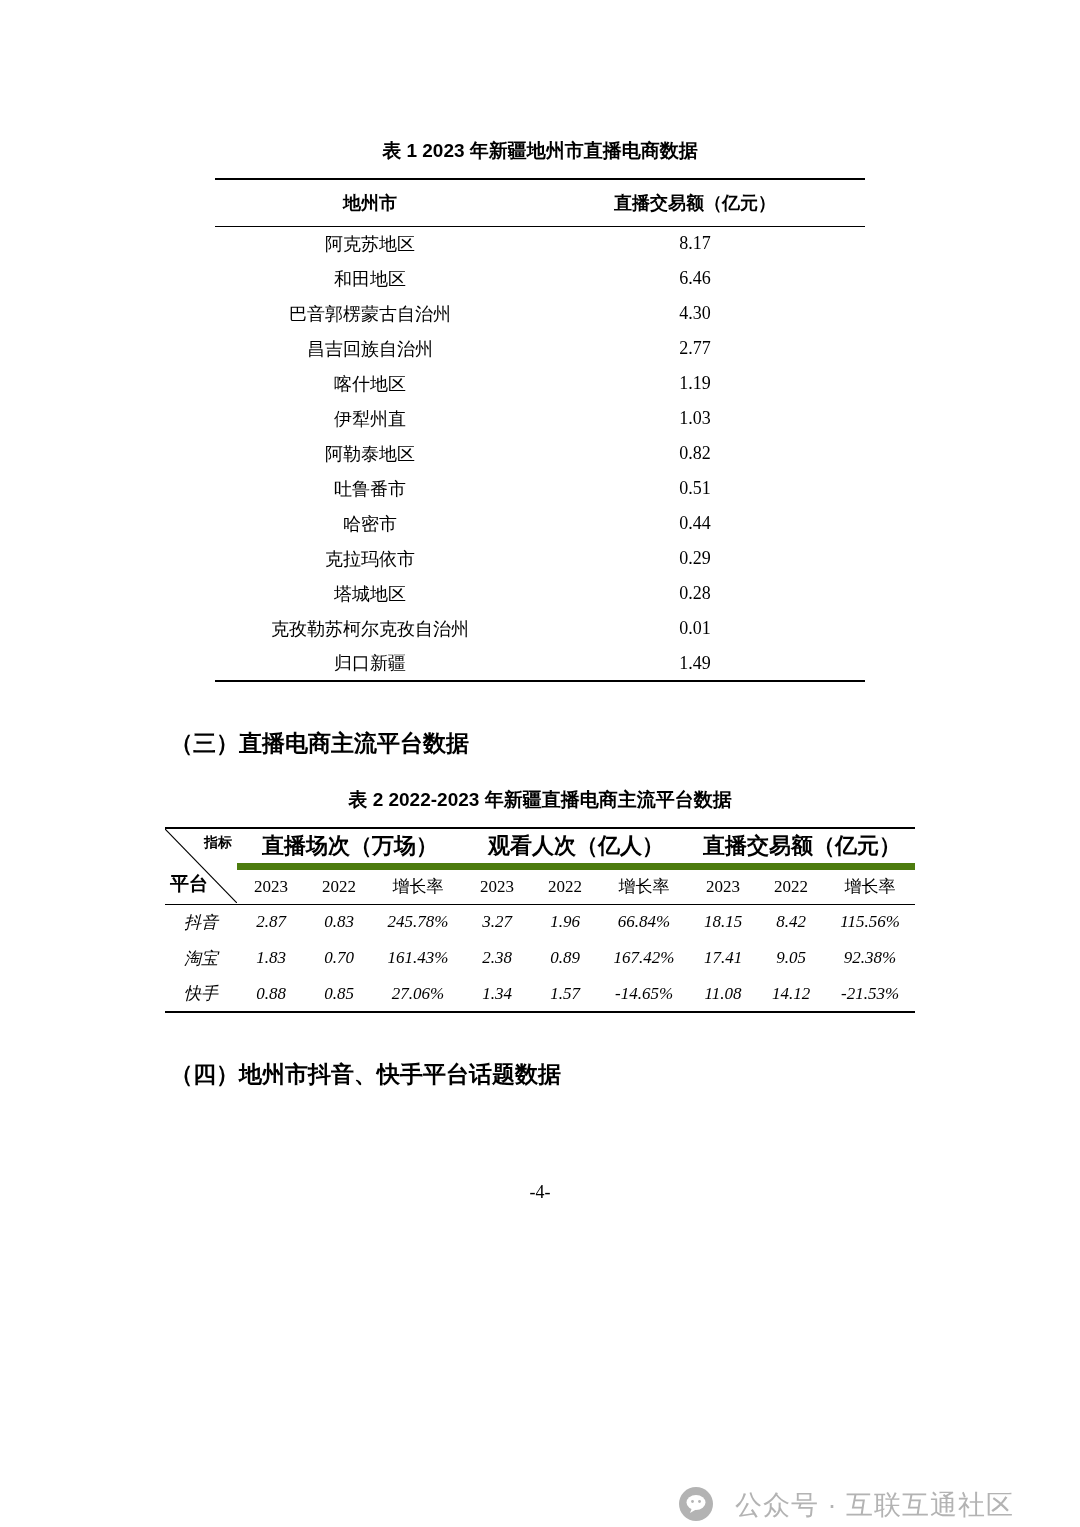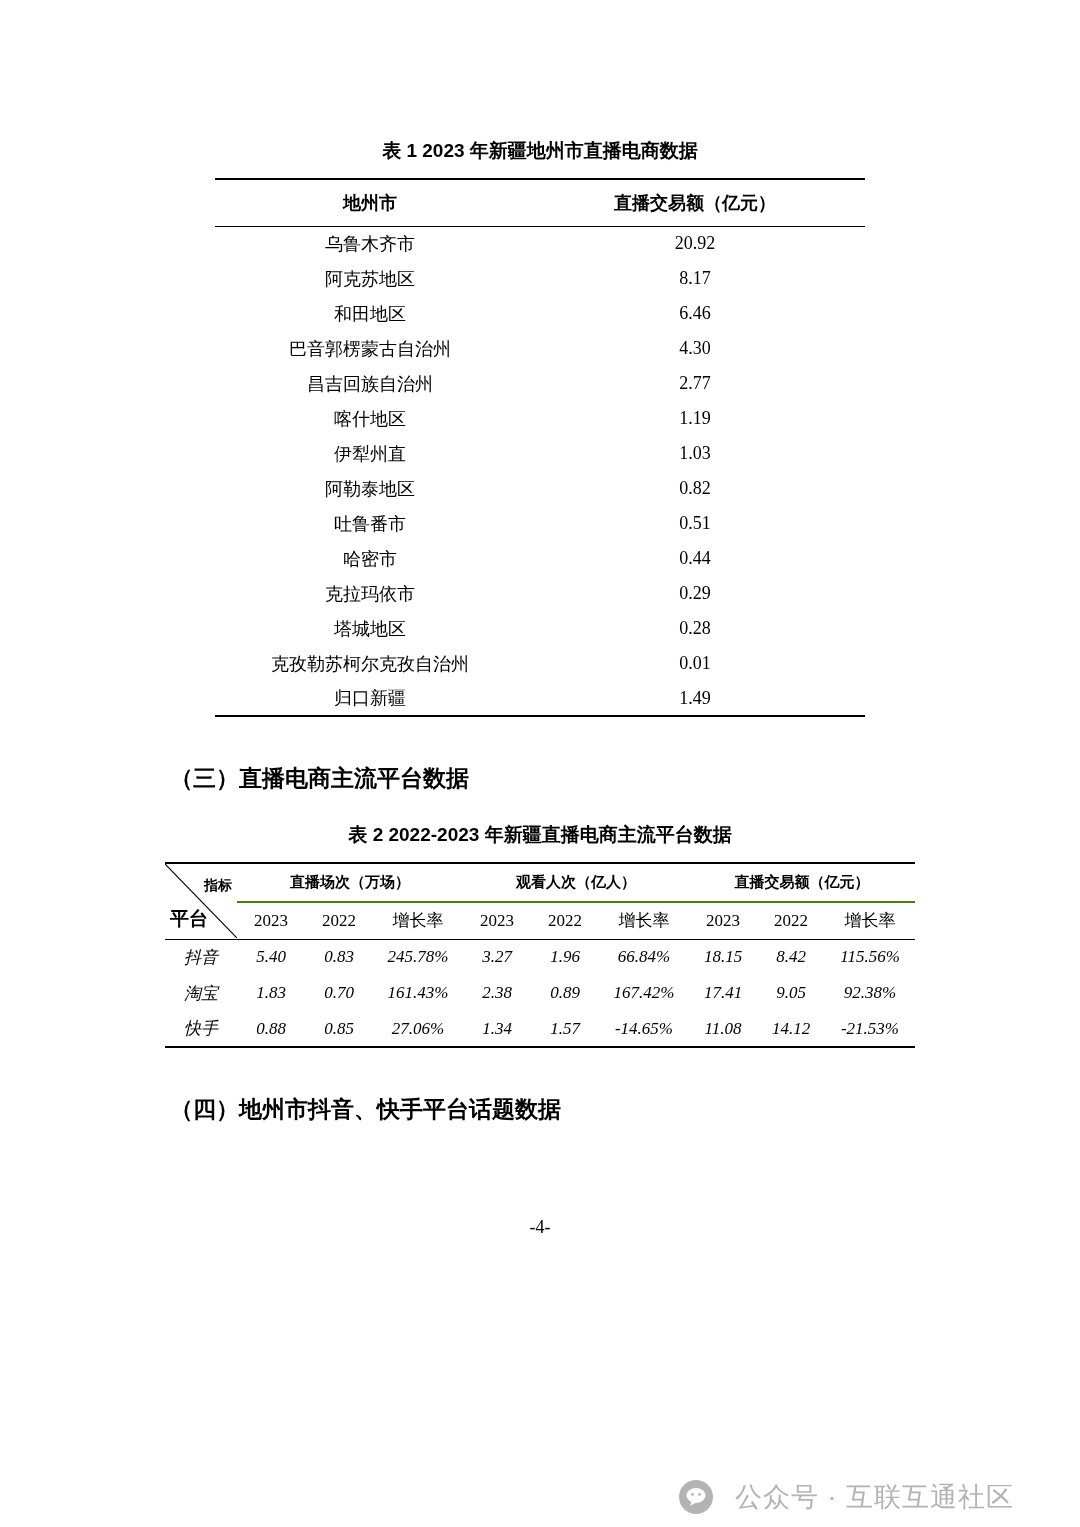--- a/index.html
+++ b/index.html
@@ -80,39 +80,39 @@
   #table2 col.y  { width: 68px; }
   #table2 col.g  { width: 90px; }
   #table2 th, #table2 td {
     text-align: center;
     padding: 0;
   }
   #table2 .group-th {
     height: 38px;
     font-weight: bold;
     font-family: "Liberation Sans", "DejaVu Sans", sans-serif;
-    font-size: 15px;
-    border-bottom: 2px solid #4d7c0f;
+    font-size: 22px;
+    border-bottom: 7px solid #4d7c0f;
   }
   #table2 .subheader-row td {
     height: 37px;
     border-bottom: 1.5px solid #000;
     font-size: 17px;
   }
   #table2 tbody td { height: 36px; font-style: italic; }
   .corner-cell {
     position: relative;
     height: 76px;
     border-bottom: 1.5px solid #000;
     padding: 0;
   }
   .corner-cell svg { position: absolute; left: 0; top: 0; }
   .corner-top {
     position: absolute;
-    top: 13px; right: 5px;
+    top: 5px; right: 5px;
     font-family: "Liberation Sans", "DejaVu Sans", sans-serif;
     font-weight: bold;
     font-size: 14px;
     margin-left: 19px;
   }
   .corner-bottom {
     position: absolute;
     bottom: 7px; left: 5px;
     font-family: "Liberation Sans", "DejaVu Sans", sans-serif;
     font-weight: bold;
@@ -121,23 +121,23 @@
 
   
   .page-number {
     text-align: center;
     font-size: 18px;
     margin-top: 92px;
   }
   .watermark {
     position: absolute;
     right: 66px;
-    bottom: 12px;
+    bottom: 4px;
     display: flex;
-    align-items: center;
+    align-items: flex-start;
     gap: 22px;
     color: #b3b3b3;
     font-family: "Liberation Sans", "DejaVu Sans", sans-serif;
     font-size: 27px;
     letter-spacing: 1px;
   }
 </style>
 </head>
 <body>
 
@@ -150,24 +150,20 @@
         <col class="c1">
         <col class="c2">
       </colgroup>
     <thead>
       <tr>
         <th>地州市</th>
         <th>直播交易额（亿元）</th>
       </tr>
     </thead>
     <tbody>
-        <tr>
-          <td>乌鲁木齐市</td>
-          <td>20.92</td>
-        </tr>
         <tr>
           <td>阿克苏地区</td>
           <td>8.17</td>
         </tr>
         <tr>
           <td>和田地区</td>
           <td>6.46</td>
         </tr>
         <tr>
           <td>巴音郭楞蒙古自治州</td>
@@ -255,21 +251,21 @@
           <td>2022</td>
           <td>增长率</td>
           <td>2023</td>
           <td>2022</td>
           <td>增长率</td>
         </tr>
     </thead>
     <tbody>
         <tr>
           <td>抖音</td>
-          <td>5.40</td>
+          <td>2.87</td>
           <td>0.83</td>
           <td>245.78%</td>
           <td>3.27</td>
           <td>1.96</td>
           <td>66.84%</td>
           <td>18.15</td>
           <td>8.42</td>
           <td>115.56%</td>
         </tr>
         <tr>

